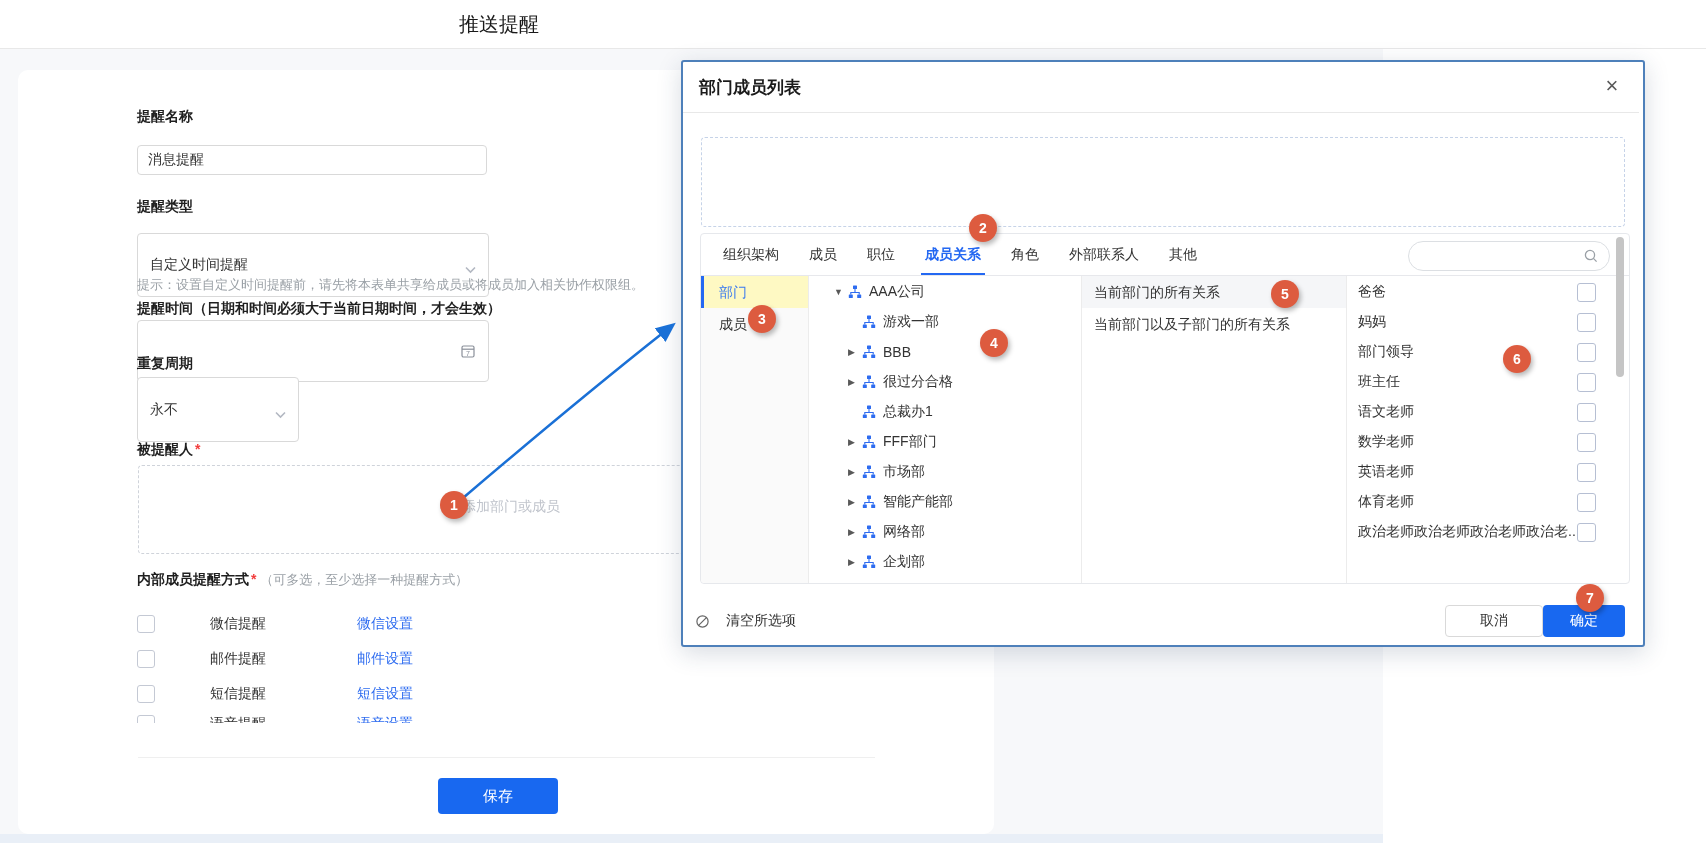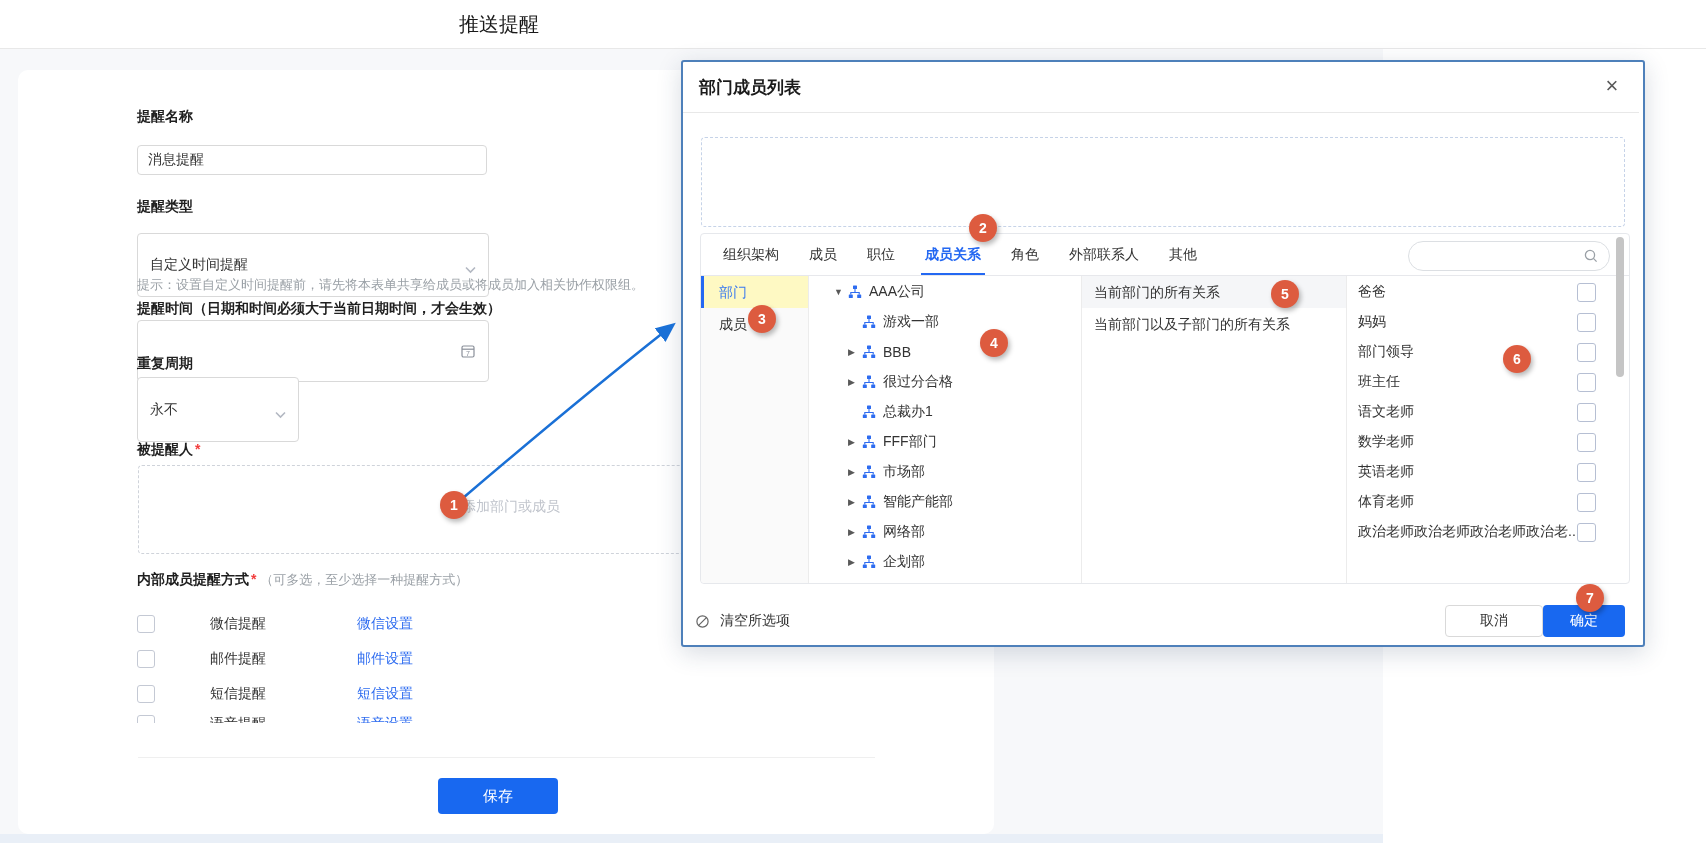--- a/index.html
+++ b/index.html
@@ -66,21 +66,21 @@
   .tree-row{height:30px;display:flex;align-items:center;font-size:14px;color:#333;cursor:pointer;}
   .tree-row.lvl0{padding-left:26px;}
   .tree-row.lvl1{padding-left:40px;}
   .caret{width:14px;font-size:9px;color:#595959;flex:none;cursor:pointer;}
   .org-ic{margin-right:7px;flex:none;display:inline-flex;}
   .p-row{height:30px;display:flex;align-items:center;padding-left:12px;font-size:14px;color:#333;position:relative;}
   .plabel{max-width:228px;white-space:nowrap;overflow:hidden;}
   .p-check{position:absolute;right:33px;top:6px;width:17px;height:17px;border:1px solid #b6bfd3;
            border-radius:3px;background:#fff;cursor:pointer;}
   .scrollthumb{position:absolute;right:5px;top:3px;width:8px;height:140px;border-radius:4px;background:#c5c5c5;cursor:grab;}
-  .m-clear{left:12px;top:543px;height:32px;display:flex;align-items:center;gap:10px;font-size:14px;color:#333;cursor:pointer;}
+  .m-clear{left:12px;top:543px;height:32px;display:flex;align-items:center;gap:16px;font-size:14px;color:#333;cursor:pointer;}
   .btn-cancel{left:762px;top:543px;width:98px;height:32px;border:1px solid #d9d9d9;border-radius:4px;
               background:#fff;font-size:14px;color:#333;font-family:inherit;cursor:pointer;}
   .btn-ok{left:860px;top:543px;width:82px;height:32px;border:none;border-radius:4px;background:#1868f0;
           color:#fff;font-size:14px;font-family:inherit;cursor:pointer;}
 
   
   .badge{position:absolute;width:28px;height:28px;border-radius:50%;background:#dd5b3f;color:#fff;
          font-size:14px;font-weight:700;text-align:center;line-height:28px;
          box-shadow:2px 3px 5px rgba(0,0,0,.28);z-index:30;}
   .arrow-svg{position:absolute;left:0;top:0;z-index:20;pointer-events:none;}

